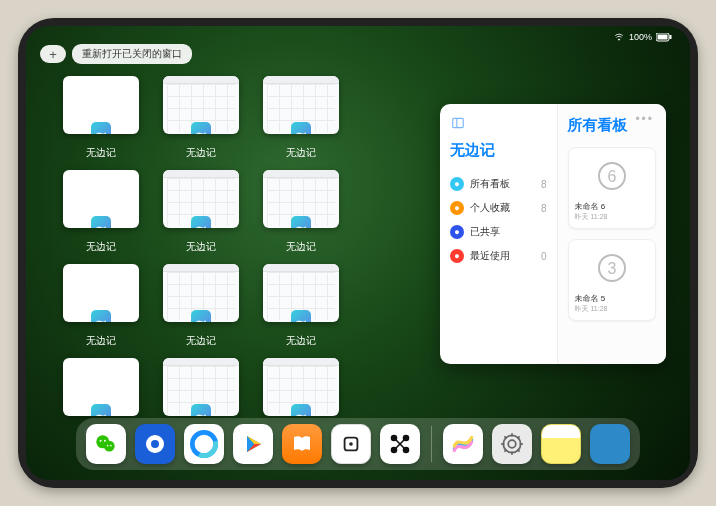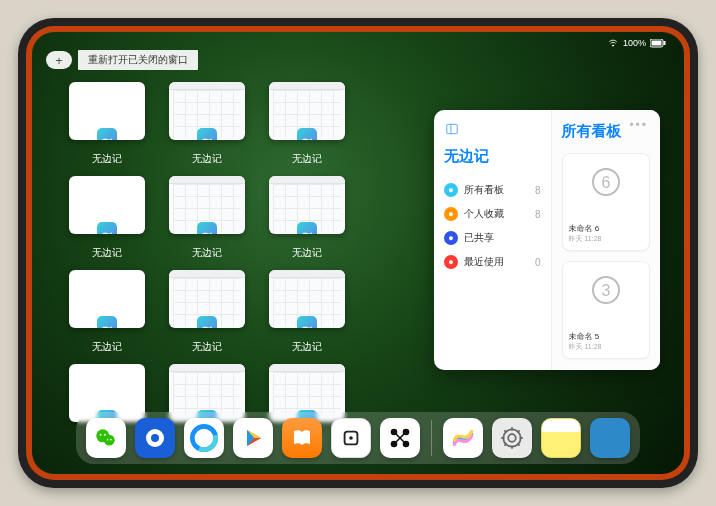--- a/index.html
+++ b/index.html
@@ -1,23 +1,23 @@
 <!DOCTYPE html>
 <html><head>
 <meta charset="utf-8">
 <style>
   * { margin: 0; padding: 0; box-sizing: border-box; font-family: -apple-system, "Helvetica Neue", sans-serif; }
   body { background: #d9d4c7; display: flex; justify-content: center; align-items: center; width: 716px; height: 506px; }
   .ipad-outer { width: 680px; height: 470px; background: #222; border-radius: 36px; padding: 8px; box-shadow: 0 4px 12px rgba(0,0,0,0.3); }
-  .ipad-inner { width: 100%; height: 100%; background: #c2410c; border-radius: 28px; padding: 6px; }
+  .ipad-inner { width: 100%; height: 100%; background: #c2410c; border-radius: 28px; }
   .screen { width: 100%; height: 100%; border-radius: 22px; overflow: hidden; position: relative;
     background: radial-gradient(circle at 40% 35%, #2f6a30 0%, #184818 35%, #0c2b0c 70%, #051705 100%); }
   .status-bar { position: absolute; top: 4px; left: 0; right: 0; height: 14px; display: flex; justify-content: space-between; align-items: center; padding: 0 18px; font-size: 9px; color: #fff; }
   .status-right { display: flex; gap: 4px; align-items: center; }
-  .pill { background: rgba(255,255,255,0.92); color: #333; border-radius: 1px; font-size: 10px; padding: 3px 10px; display: inline-flex; align-items: center; }
+  .pill { background: rgba(255,255,255,0.92); color: #333; border-radius: 9px; font-size: 10px; padding: 3px 10px; display: inline-flex; align-items: center; }
   .topbar { position: absolute; top: 18px; left: 14px; display: flex; gap: 6px; align-items: center; }
   .plus-pill { background: rgba(255,255,255,0.92); border-radius: 12px; width: 26px; height: 18px; display: flex; align-items: center; justify-content: center; font-size: 13px; color:#555; }
 
   .grid-area { position: absolute; top: 50px; left: 36px; width: 380px; display: grid; grid-template-columns: repeat(4, 78px); column-gap: 22px; row-gap: 10px; }
   .app-window { display: flex; flex-direction: column; align-items: center; cursor: pointer; }
   .win-thumb { width: 76px; height: 58px; background: #fff; border-radius: 6px; position: relative; overflow: hidden; box-shadow: 0 2px 6px rgba(0,0,0,0.35); }
   .win-thumb.blank { background: #fff; }
   .win-thumb.grid { background: #fafbfd; }
   .win-thumb.grid::before { content:""; position:absolute; inset:8px 4px 2px 4px;
     background:
@@ -38,21 +38,21 @@
   .pop-row .cnt { margin-left: auto; color: #aaa; }
   .ic { width: 14px; height: 14px; border-radius: 50%; display:inline-flex; align-items:center; justify-content:center; color:#fff; font-size:9px; }
   .ic.blue { background:#34c7f4; }
   .ic.orange { background:#ff9500; }
   .ic.navy { background:#2f54eb; }
   .ic.red { background:#ff3b30; }
   .pop-dots { position:absolute; top:8px; right:12px; color:#bbb; font-size:12px; letter-spacing:2px; }
   .pop-card { background:#fff; border:1px solid #eee; border-radius:8px; padding:6px; margin-bottom:10px; box-shadow: 0 1px 2px rgba(0,0,0,0.05); }
   .pop-card .sketch { width:100%; height:44px; display:flex; align-items:center; justify-content:center; }
   .pop-card .sketch svg { stroke:#bdbdbd; stroke-width:2; fill:none; }
-  .pop-card .cap { font-size:8px; color:#333; margin-top:19px; }
+  .pop-card .cap { font-size:8px; color:#333; margin-top:3px; }
   .pop-card .sub { font-size:7px; color:#aaa; } 
   .pop-handle-icon { color:#9fc6ff; font-size:14px; margin-bottom:8px; display:block; }
 
   .dock { position: absolute; bottom: 10px; left: 50%; transform: translateX(-50%); height: 52px; padding: 6px 10px; background: rgba(255,255,255,0.18); border-radius: 18px; display: flex; gap: 9px; align-items: center; backdrop-filter: blur(2px); }
   .dock-sep { width: 1px; height: 36px; background: rgba(255,255,255,0.3); margin: 0 2px; }
   .dock-icon { width: 40px; height: 40px; border-radius: 10px; display:flex; align-items:center; justify-content:center; font-size:20px; color:#fff; box-shadow: 0 2px 4px rgba(0,0,0,0.25); }
   .di-wechat { background:#fff; }
   .di-wechat svg { width:26px; height:26px; }
   .di-qqblue { background:#1b5fd8; }
   .di-qcircle { background:#fff; }

